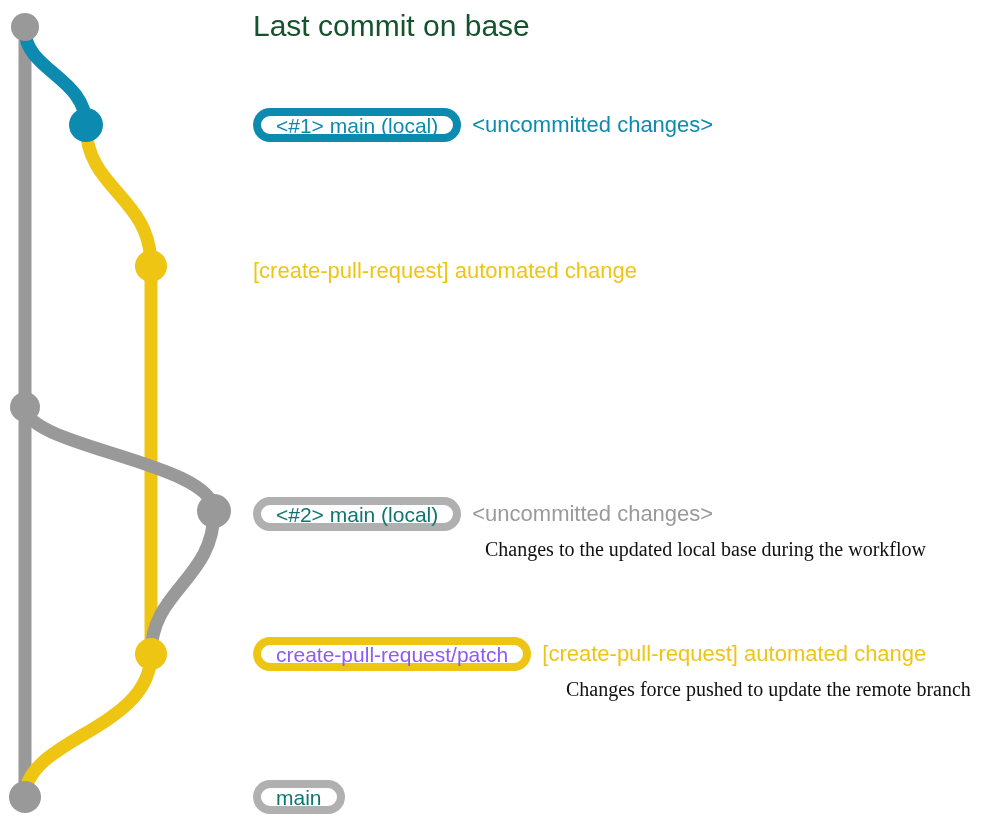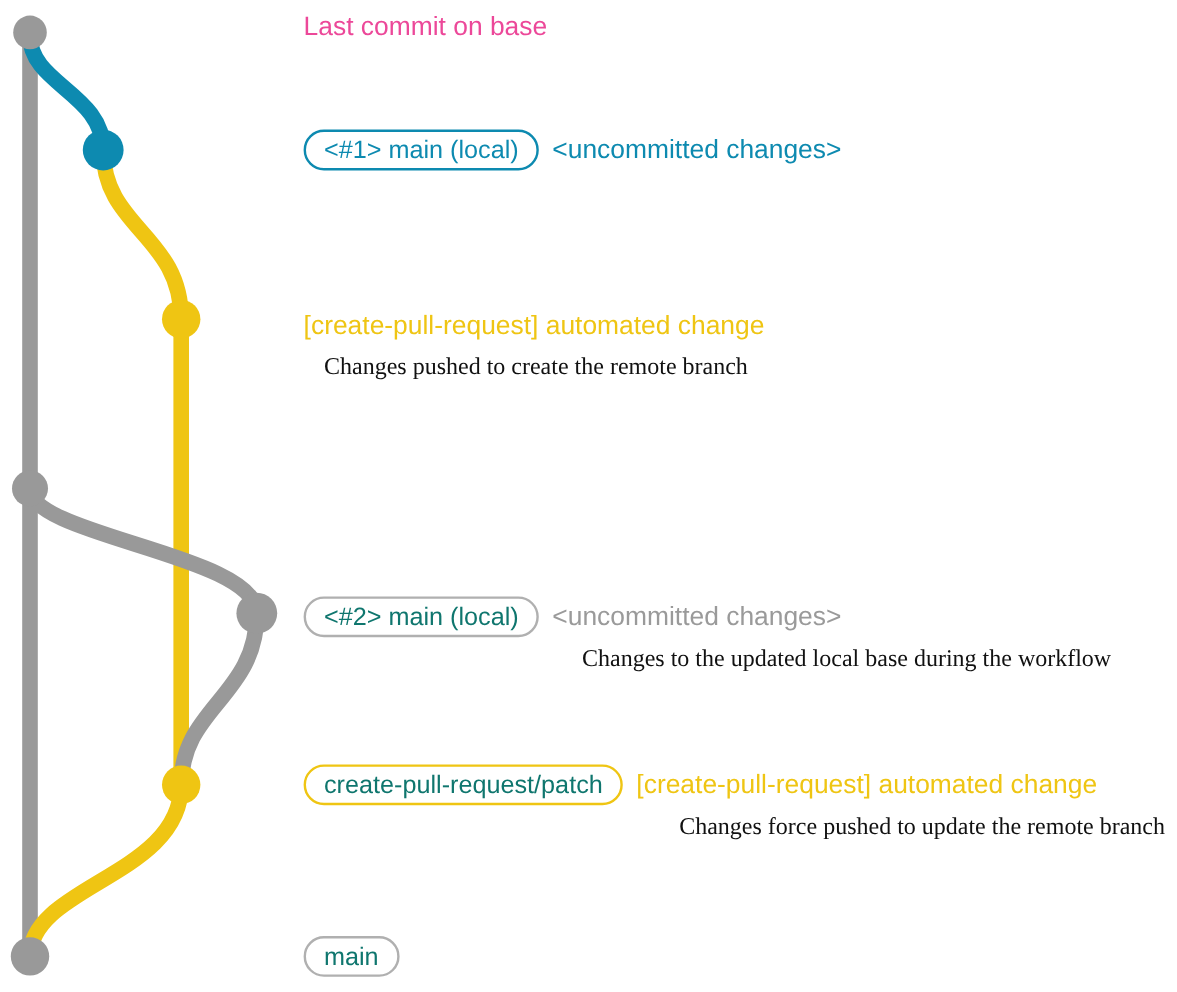--- a/index.html
+++ b/index.html
@@ -35,51 +35,51 @@
     gap: 11px;
     height: 36px;
   }
   .pill {
     display: inline-flex;
     align-items: center;
     justify-content: center;
     height: 34px;
     padding: 0 15px;
     border-radius: 17px;
-    border: 2px solid #ef4444;
+    border: 8px solid #ef4444;
     color: #999999;
     font-size: 21px;
     font-family: "Liberation Sans", sans-serif;
     line-height: 1;
     white-space: nowrap;
     box-sizing: border-box;
   }
   .pill.blue { border-color: #0d8ab0; color: #0d8ab0; }
-  .pill.yellow { border-color: #efc513; color: #0f766e; }
+  .pill.yellow { border-color: #efc513; color: #8b5cf6; }
   .pill.gray { border-color: #b0b0b0; color: #0f766e; }
   .subject {
     font-size: 22px;
     font-family: "Liberation Sans", sans-serif;
     white-space: nowrap;
     line-height: 1;
     text-align: center;
   }
   .subject.blue { color: #0d8ab0; }
   .subject.yellow { color: #efc513; }
   .subject.gray { color: #9a9a9a; }
   .desc {
     font-family: "Liberation Serif", serif;
     font-size: 20px;
     color: #111111;
     white-space: nowrap;
     margin-top: 6px;
   }
   .standalone-title {
-    font-size: 22px;
-    color: #ec4899;
+    font-size: 30px;
+    color: #14532d;
     font-family: "Liberation Sans", sans-serif;
     white-space: nowrap;
     line-height: 1;
   }
 </style>
 </head>
 <body>
 
 <div id="page">
 
@@ -123,21 +123,20 @@
     <div class="row-head">
       <span class="pill blue">&lt;#1&gt; main (local)</span>
       <span class="subject blue">&lt;uncommitted changes&gt;</span>
     </div>
   </div>
 
   <div class="row" style="top:253px;">
     <div class="row-head">
       <span class="subject yellow">[create-pull-request] automated change</span>
     </div>
-    <div class="desc" style="margin-left:17px;">Changes pushed to create the remote branch</div>
   </div>
 
 
   <div class="row" style="top:496px;">
     <div class="row-head">
       <span class="pill gray">&lt;#2&gt; main (local)</span>
       <span class="subject gray">&lt;uncommitted changes&gt;</span>
     </div>
     <div class="desc" style="margin-left:232px;">Changes to the updated local base during the workflow</div>
   </div>

